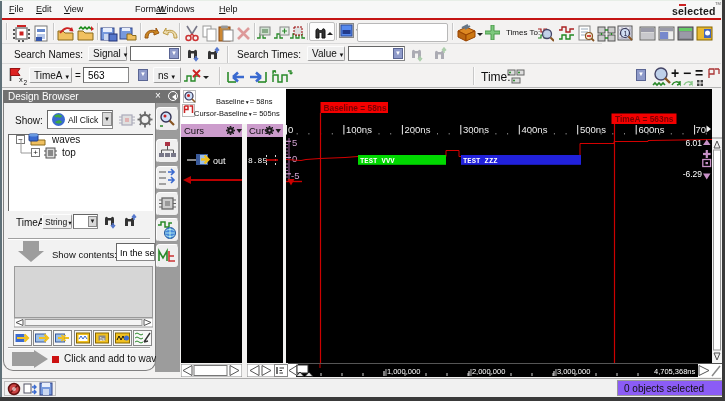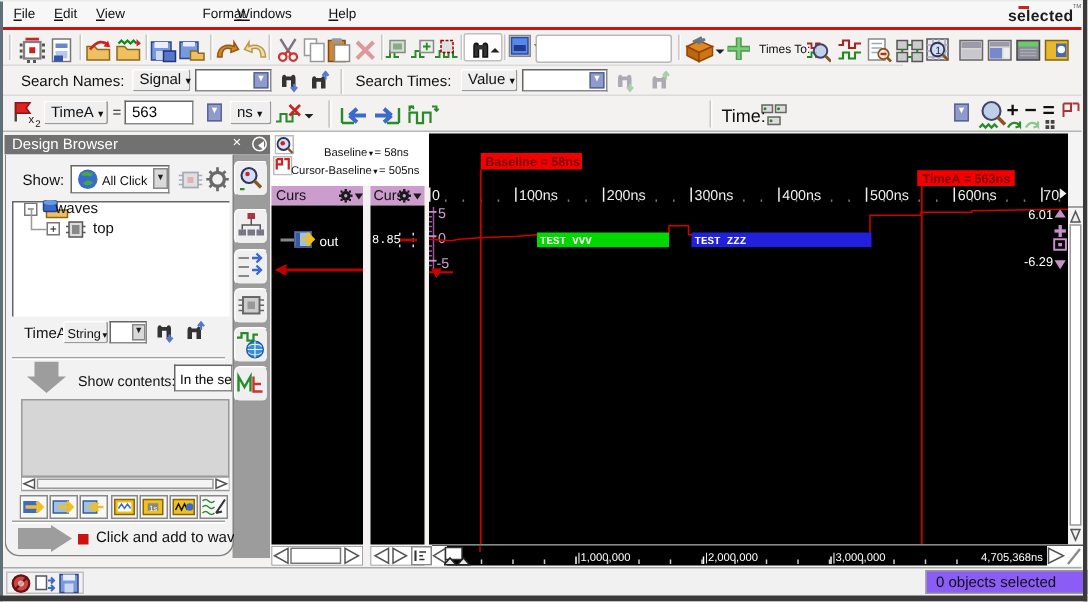--- a/index.html
+++ b/index.html
@@ -386,21 +386,21 @@
     </g>
   </svg>
 
 <div class="ab" id="treebox" style="left:8px;top:134px;width:145px;height:77px;background:#fff;border-left:1px solid #666;border-top:1px solid #666"></div>
 <div class="ab" style="left:16px;top:135px;width:9px;height:9px;background:#fff;border:1px solid #777;font-size:8px;line-height:7px;text-align:center;color:#111">−</div>
 <svg class="ab" style="left:27px;top:132px" width="19" height="14">
     <path d="M4 13 L4 6 L9 6 L10.5 8 L18 8 L18 13 Z" fill="#f0c060" stroke="#8a6a1a"></path>
     <rect x="2" y="2" width="9" height="7" rx="1" fill="#3a6ad0" stroke="#223f88"></rect>
     <ellipse cx="6.5" cy="3" rx="4.5" ry="1.6" fill="#6a9ae0"></ellipse>
   </svg>
-<div class="ab" style="left:37px;top:134px;font-size:10px;color:#111">waves</div>
+<div class="ab" style="left:52px;top:134px;font-size:10px;color:#111">waves</div>
 <svg class="ab" style="left:20px;top:140px" width="14" height="14">
     <path d="M1 0 L1 13 L11 13" stroke="#999" fill="none"></path>
   </svg>
 <div class="ab" style="left:31px;top:148px;width:9px;height:9px;background:#fff;border:1px solid #777;font-size:8px;line-height:7px;text-align:center;color:#111">+</div>
 <svg class="ab" style="left:44px;top:147px" width="14" height="12">
     <rect x="2" y="1" width="9" height="10" fill="#ddd" stroke="#555"></rect>
     <rect x="4" y="3" width="5" height="6" fill="#888"></rect>
     <line x1="0" y1="4" x2="2" y2="4" stroke="#555"></line>
     <line x1="0" y1="8" x2="2" y2="8" stroke="#555"></line>
     <line x1="11" y1="4" x2="13" y2="4" stroke="#555"></line>

